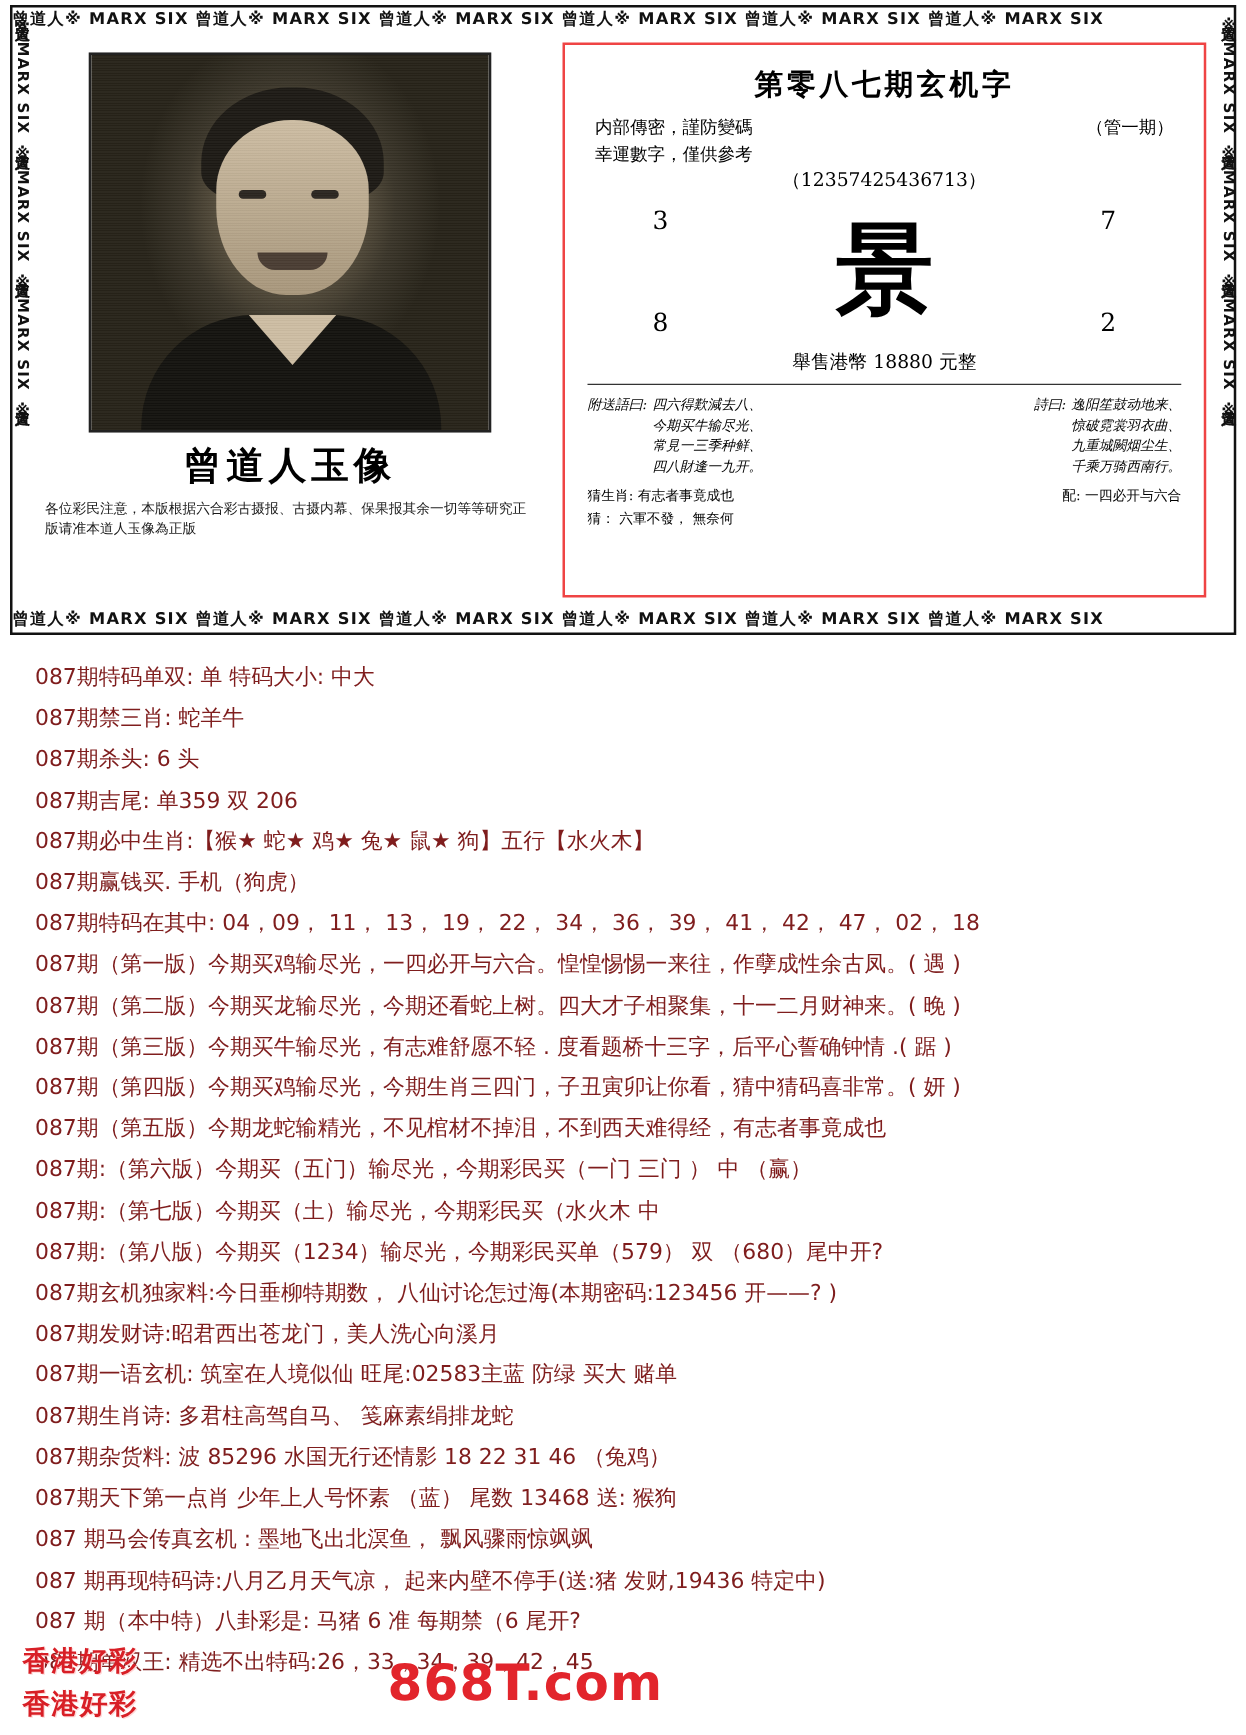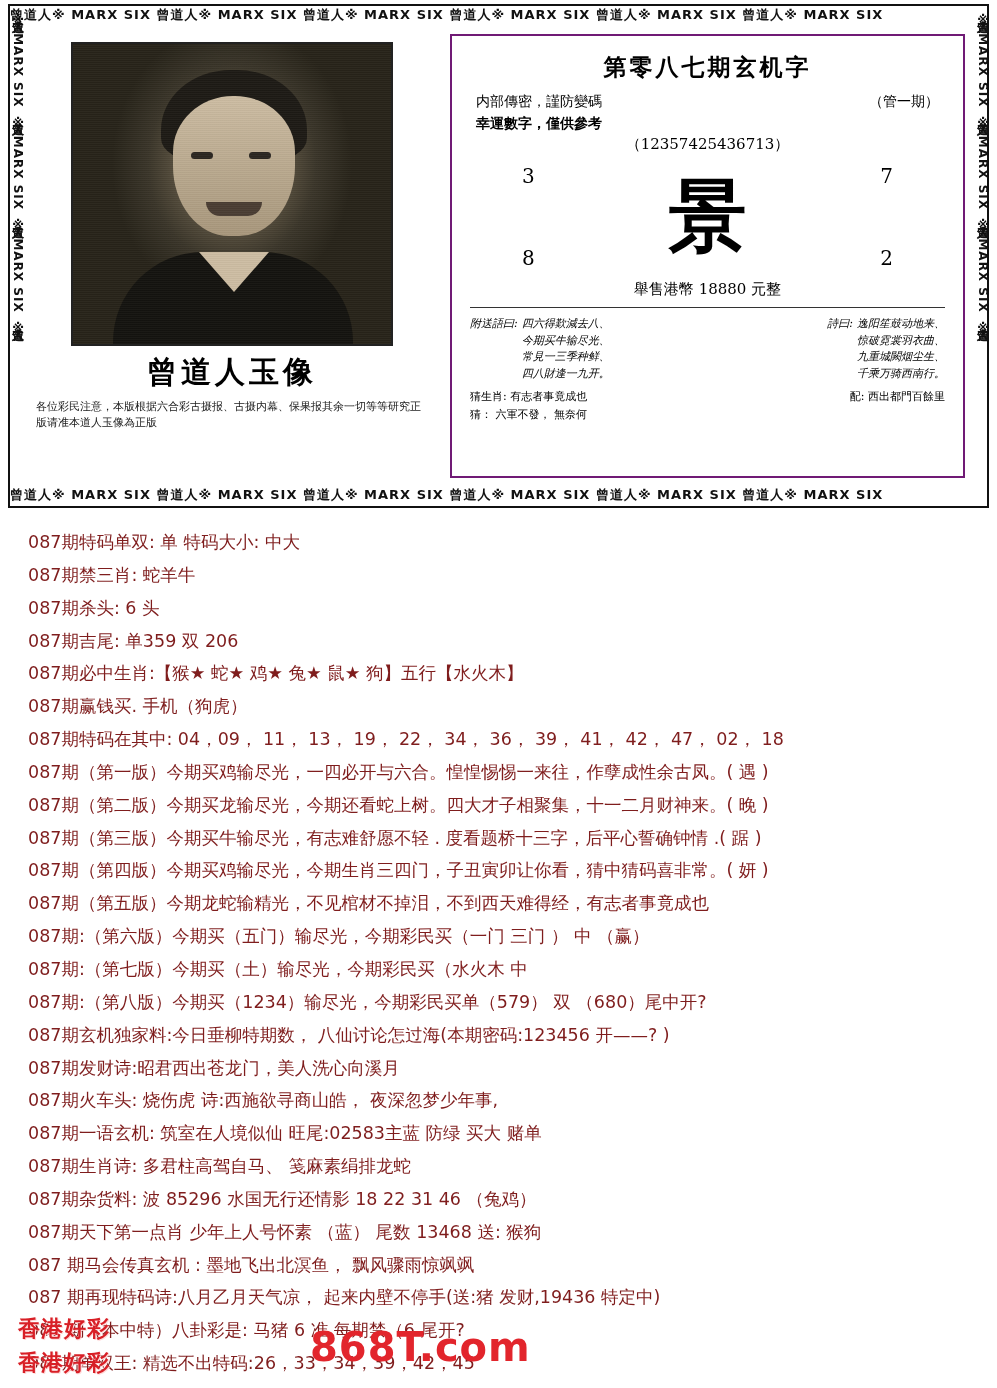--- a/index.html
+++ b/index.html
@@ -152,21 +152,21 @@
     margin-top: 6px;
     font-size: 11px;
     line-height: 1.45;
     color: #1a1a1a;
     padding: 0 4px;
   }
 
   
   .slip {
     flex: 1;
-    border: 2px solid #701a75;
+    border: 2px solid #ef4444;
     position: relative;
     padding: 10px 12px;
     box-sizing: border-box;
     font-family: "DejaVu Serif", "Liberation Serif", serif;
   }
   .slip-title {
     text-align: center;
     font-size: 23px;
     font-weight: bold;
     letter-spacing: 3px;
@@ -176,21 +176,20 @@
     display: flex;
     justify-content: space-between;
     font-size: 14px;
     padding: 0 12px;
     margin-bottom: 4px;
   }
   .slip-sub2 {
     font-size: 14px;
     padding: 0 12px;
     margin-bottom: 2px;
-    font-weight: bold;
   }
   .slip-nums {
     text-align: center;
     font-size: 15px;
     margin-bottom: 4px;
   }
   .bigchar-wrap {
     position: relative;
     height: 118px;
     margin: 2px 0 4px 0;
@@ -351,21 +350,21 @@
       </div>
 
       <div class="slip-bottom">
         <div style="display:flex; justify-content:space-between;">
           <span>
             <span>猜生肖:</span>
             <span>有志者事竟成也</span>
           </span>
           <span>
             <span>配:</span>
-            <span>西出都門百餘里</span>
+            <span>一四必开与六合</span>
           </span>
         </div>
         <div>猜： 六軍不發， 無奈何</div>
       </div>
     </div>
 
   </div>
 </div>
 
 <div class="content">
@@ -379,21 +378,20 @@
   <div class="line">087期（第一版）今期买鸡输尽光，一四必开与六合。惶惶惕惕一来往，作孽成性余古凤。( 遇 )</div>
   <div class="line">087期（第二版）今期买龙输尽光，今期还看蛇上树。四大才子相聚集，十一二月财神来。( 晚 )</div>
   <div class="line">087期（第三版）今期买牛输尽光，有志难舒愿不轻 . 度看题桥十三字，后平心誓确钟情 .( 踞 )</div>
   <div class="line">087期（第四版）今期买鸡输尽光，今期生肖三四门，子丑寅卯让你看，猜中猜码喜非常。( 妍 )</div>
   <div class="line">087期（第五版）今期龙蛇输精光，不见棺材不掉泪，不到西天难得经，有志者事竟成也</div>
   <div class="line">087期:（第六版）今期买（五门）输尽光，今期彩民买（一门 三门 ） 中 （赢）</div>
   <div class="line">087期:（第七版）今期买（土）输尽光，今期彩民买（水火木 中</div>
   <div class="line">087期:（第八版）今期买（1234）输尽光，今期彩民买单（579） 双 （680）尾中开?</div>
   <div class="line">087期玄机独家料:今日垂柳特期数， 八仙讨论怎过海(本期密码:123456   开——? )</div>
   <div class="line">087期发财诗:昭君西出苍龙门，美人洗心向溪月</div>
-  <div class="line">087期火车头: 烧伤虎  诗:西施欲寻商山皓， 夜深忽梦少年事,</div>
   <div class="line">087期一语玄机: 筑室在人境似仙   旺尾:02583主蓝   防绿 买大 赌单</div>
   <div class="line">087期生肖诗: 多君柱高驾自马、 笺麻素绢排龙蛇</div>
   <div class="line">087期杂货料: 波 85296   水国无行还情影  18 22 31 46   （兔鸡）</div>
   <div class="line">087期天下第一点肖  少年上人号怀素    （蓝） 尾数 13468 送: 猴狗</div>
   <div class="line">087 期马会传真玄机 : 墨地飞出北溟鱼， 飘风骤雨惊飒飒</div>
   <div class="line">087 期再现特码诗:八月乙月天气凉， 起来内壁不停手(送:猪 发财,19436   特定中)</div>
   <div class="line">087 期（本中特）八卦彩是: 马猪 6 准 每期禁（6 尾开?</div>
   <div class="line">087期单双王:   精选不出特码:26，33，34，39，42，45</div>
 </div>
 

